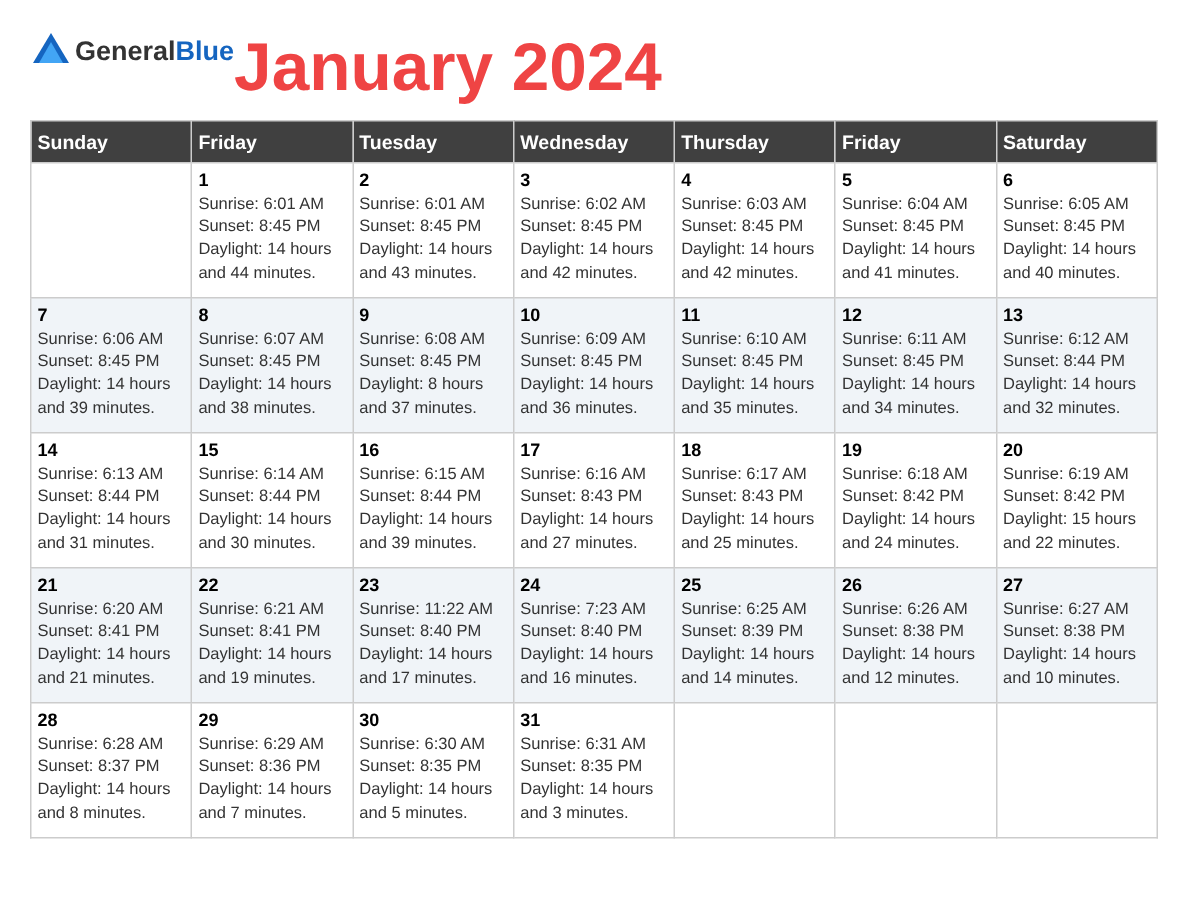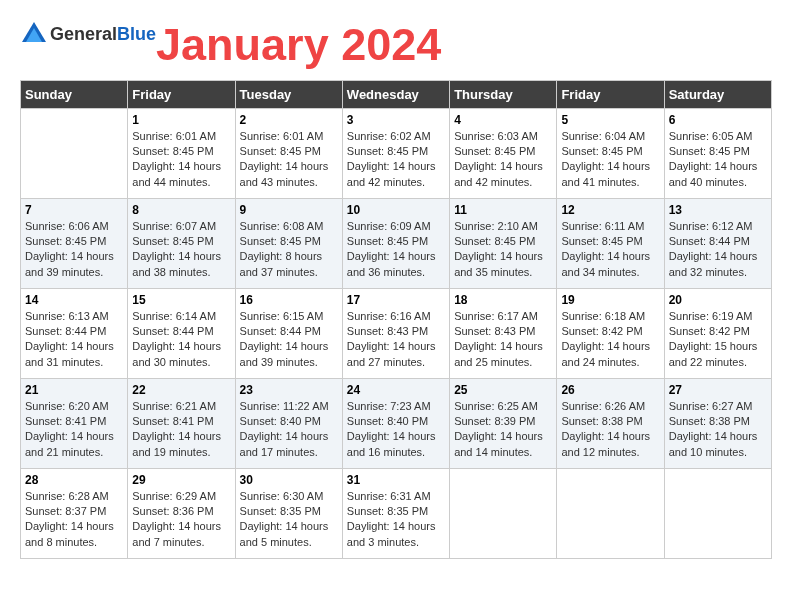--- a/index.html
+++ b/index.html
@@ -148,21 +148,21 @@
         <td>
           <span class="cell-date">9</span>
           <div class="cell-info"><span>Sunrise: 6:08 AM</span><br><span>Sunset: 8:45 PM</span><br><span>Daylight: 8 hours and 37 minutes.</span></div>
         </td>
         <td>
           <span class="cell-date">10</span>
           <div class="cell-info"><span>Sunrise: 6:09 AM</span><br><span>Sunset: 8:45 PM</span><br><span>Daylight: 14 hours and 36 minutes.</span></div>
         </td>
         <td>
           <span class="cell-date">11</span>
-          <div class="cell-info"><span>Sunrise: 2:10 AM</span><br><span>Sunset: 8:45 PM</span><br><span>Daylight: 14 hours and 35 minutes.</span></div>
+          <div class="cell-info"><span>Sunrise: 6:10 AM</span><br><span>Sunset: 8:45 PM</span><br><span>Daylight: 14 hours and 35 minutes.</span></div>
         </td>
         <td>
           <span class="cell-date">12</span>
           <div class="cell-info"><span>Sunrise: 6:11 AM</span><br><span>Sunset: 8:45 PM</span><br><span>Daylight: 14 hours and 34 minutes.</span></div>
         </td>
         <td>
           <span class="cell-date">13</span>
           <div class="cell-info"><span>Sunrise: 6:12 AM</span><br><span>Sunset: 8:44 PM</span><br><span>Daylight: 14 hours and 32 minutes.</span></div>
         </td>
       </tr>

